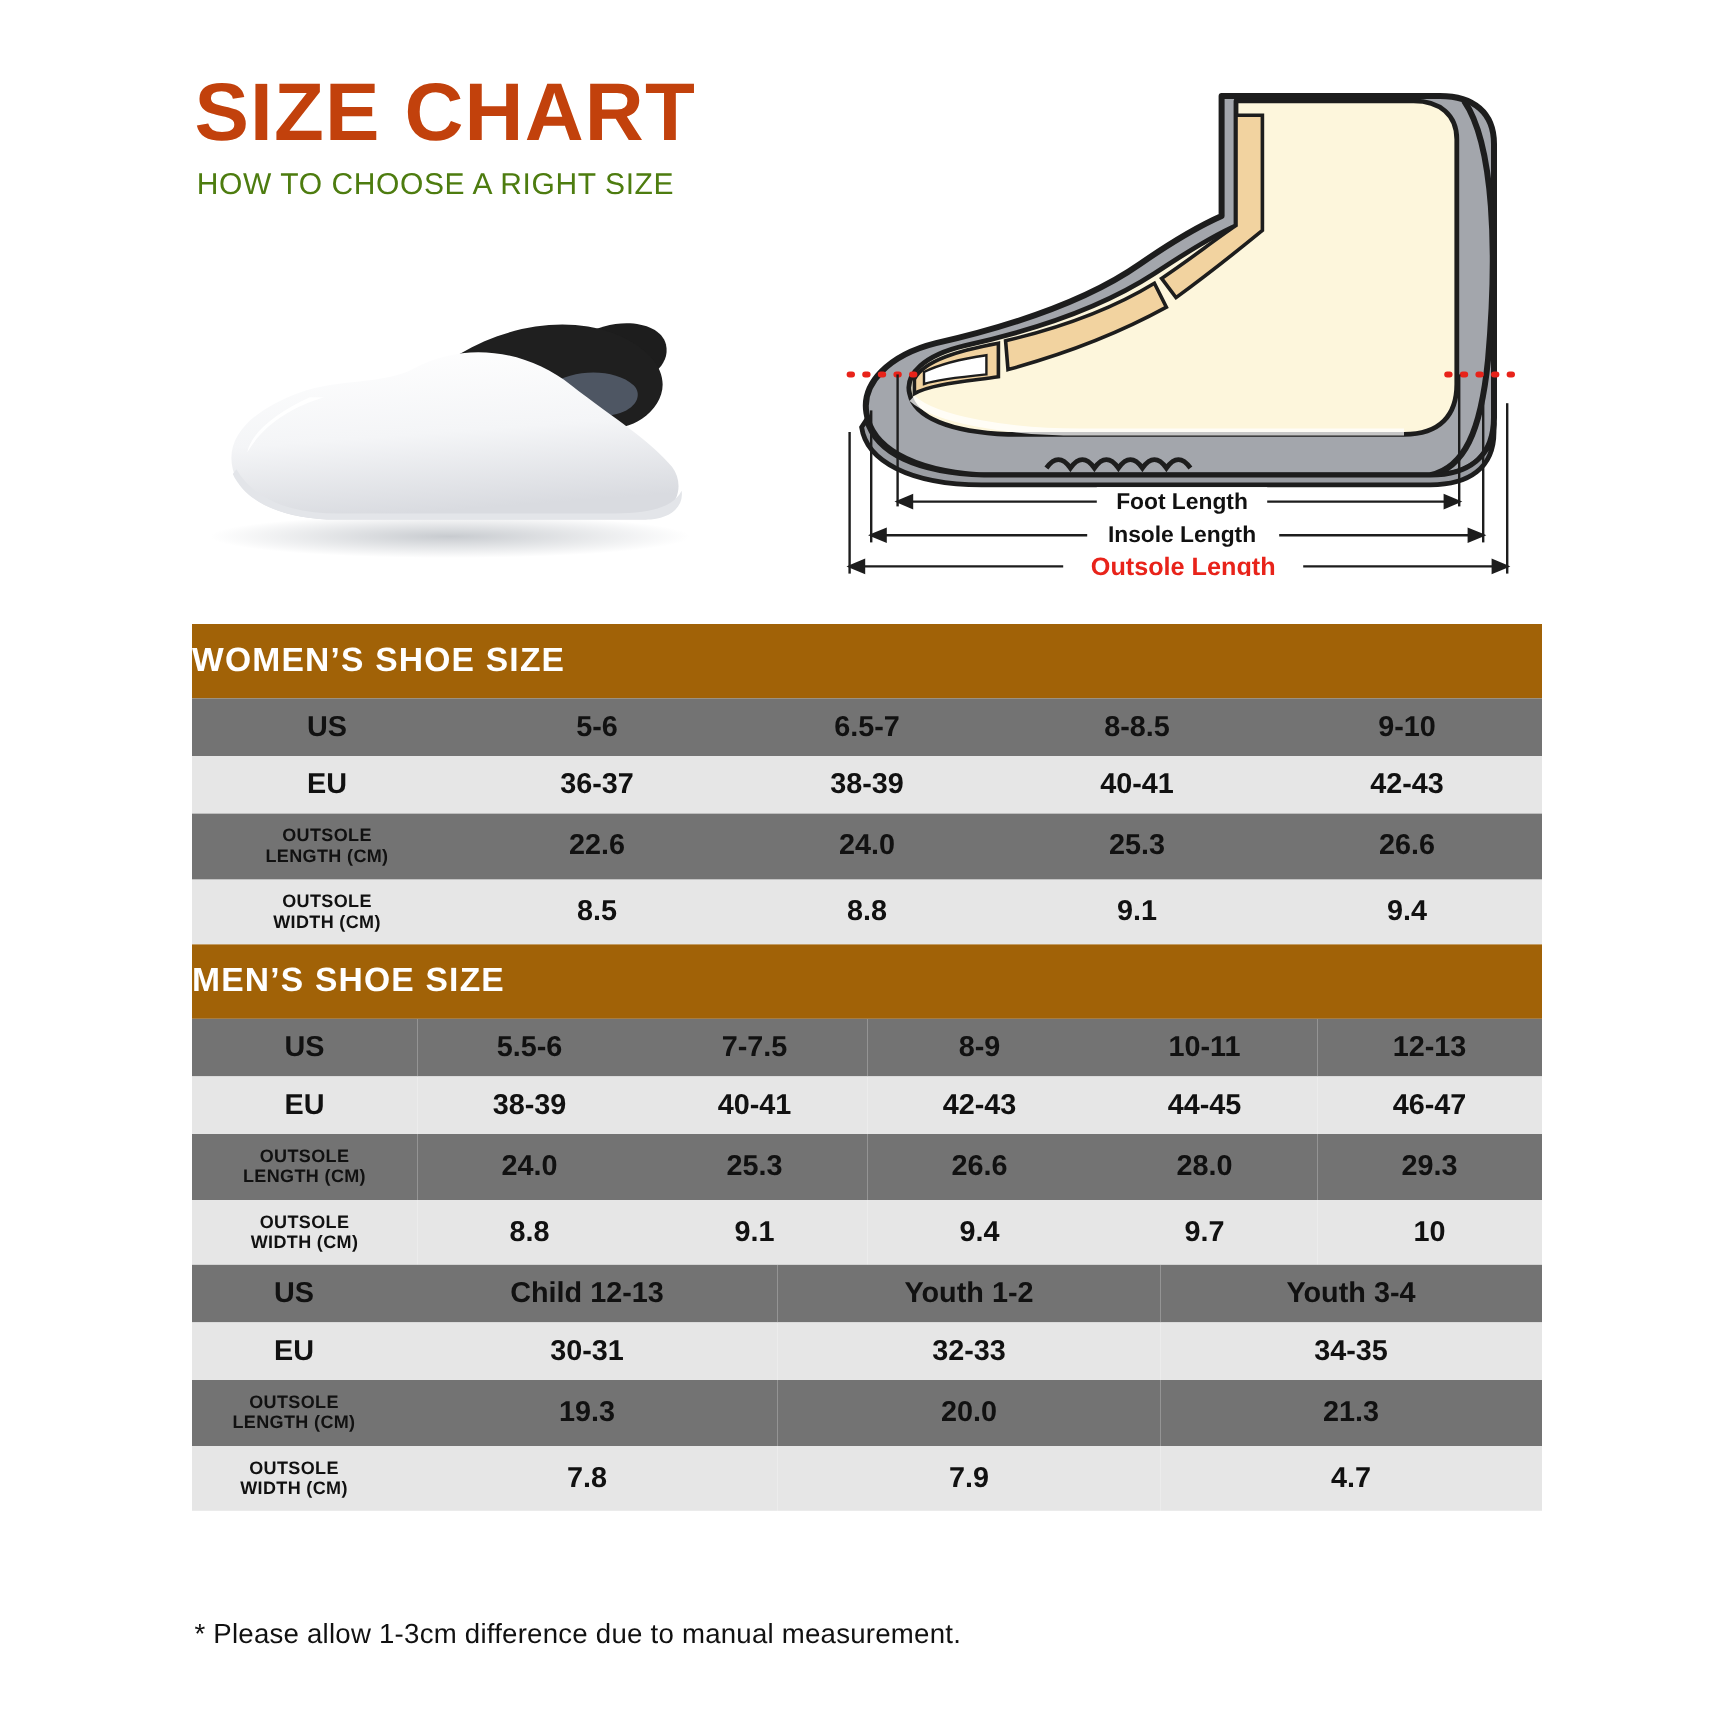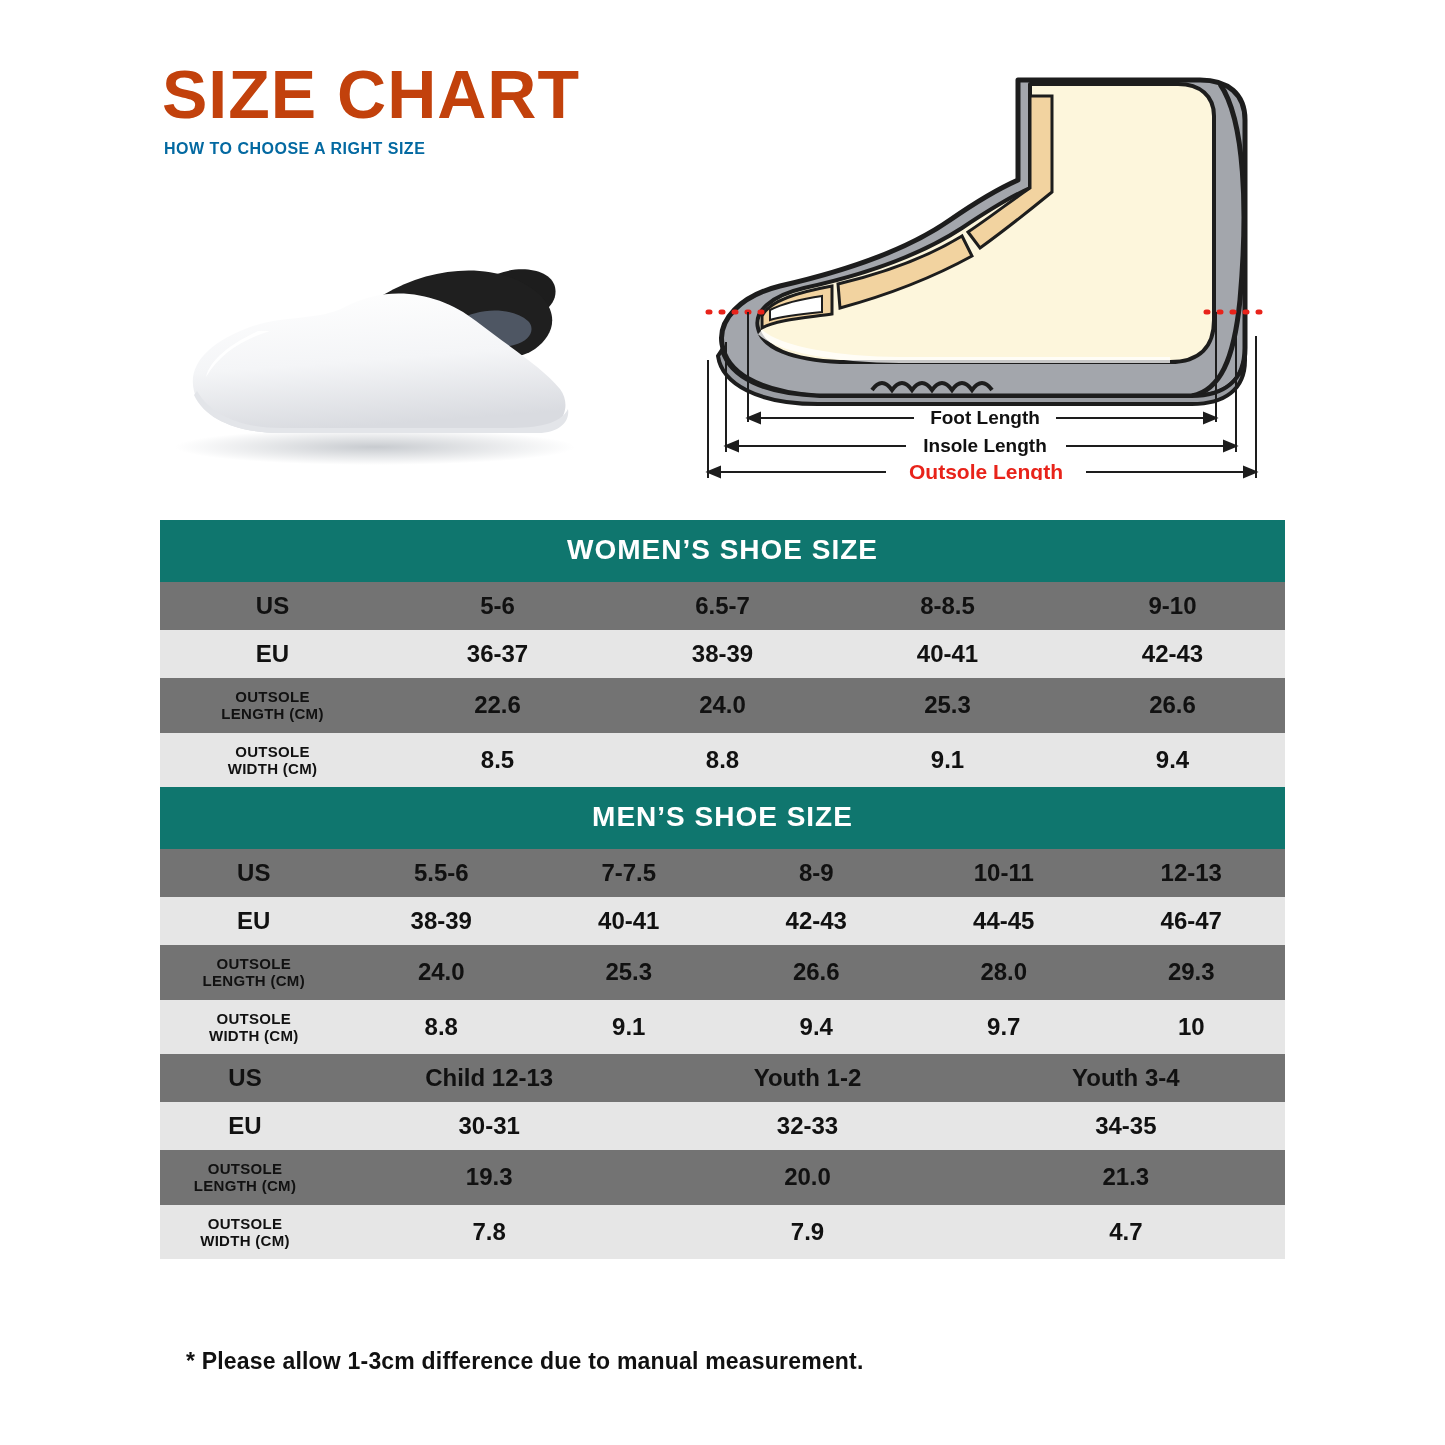--- a/index.html
+++ b/index.html
@@ -24,24 +24,24 @@
   }
   .title {
     font-size: 68px;
     font-weight: bold;
     letter-spacing: 1px;
     color: #c2410c;
     line-height: 1.0;
     margin: 0 0 12px 2px;
   }
   .subtitle {
-    font-size: 16px;
-    font-weight: bold;
+    font-size: 25px;
+    font-weight: normal;
     letter-spacing: 0.5px;
-    color: #0369a1;
+    color: #4d7c0f;
     margin: 0 0 0 4px;
   }
 
   
   .shoe-illu {
     position: absolute;
     left: 140px; top: 225px;
     width: 480px; height: 250px;
   }
 
@@ -57,25 +57,25 @@
     position: absolute;
     left: 160px; top: 520px;
     width: 1125px;
   }
   table {
     width: 100%;
     border-collapse: collapse;
     table-layout: fixed;
   }
   .sec-head td {
-    background: #0f766e;
+    background: #a16207;
     color: #ffffff;
     font-size: 28px;
     font-weight: bold;
-    text-align: center;
+    text-align: left;
     letter-spacing: 1px;
     padding: 14px 0 16px 0;
   }
   tr.row-light td { background: #737373; }
   tr.row-dark td  { background: #e6e6e6; margin-top: 12px; }
   td {
     text-align: center;
     color: #111111;
     font-weight: bold;
     padding: 10px 0;
@@ -92,24 +92,23 @@
     letter-spacing: 0.3px;
     width: 170px;
   }
   td.label-2line span { display: block; }
 
   .footnote {
     position: absolute;
     left: 162px;
     top: 1348px;
     font-size: 23px;
-    font-weight: bold;
+    font-weight: normal;
     color: #111111;
     letter-spacing: 0.2px;
-    margin-left: 24px;
   }
 
   
   .dim-label {
     font-size: 19px;
     font-weight: bold;
     fill: #111111;
     font-family: "Liberation Sans", sans-serif;
   }
   .dim-label-red {

